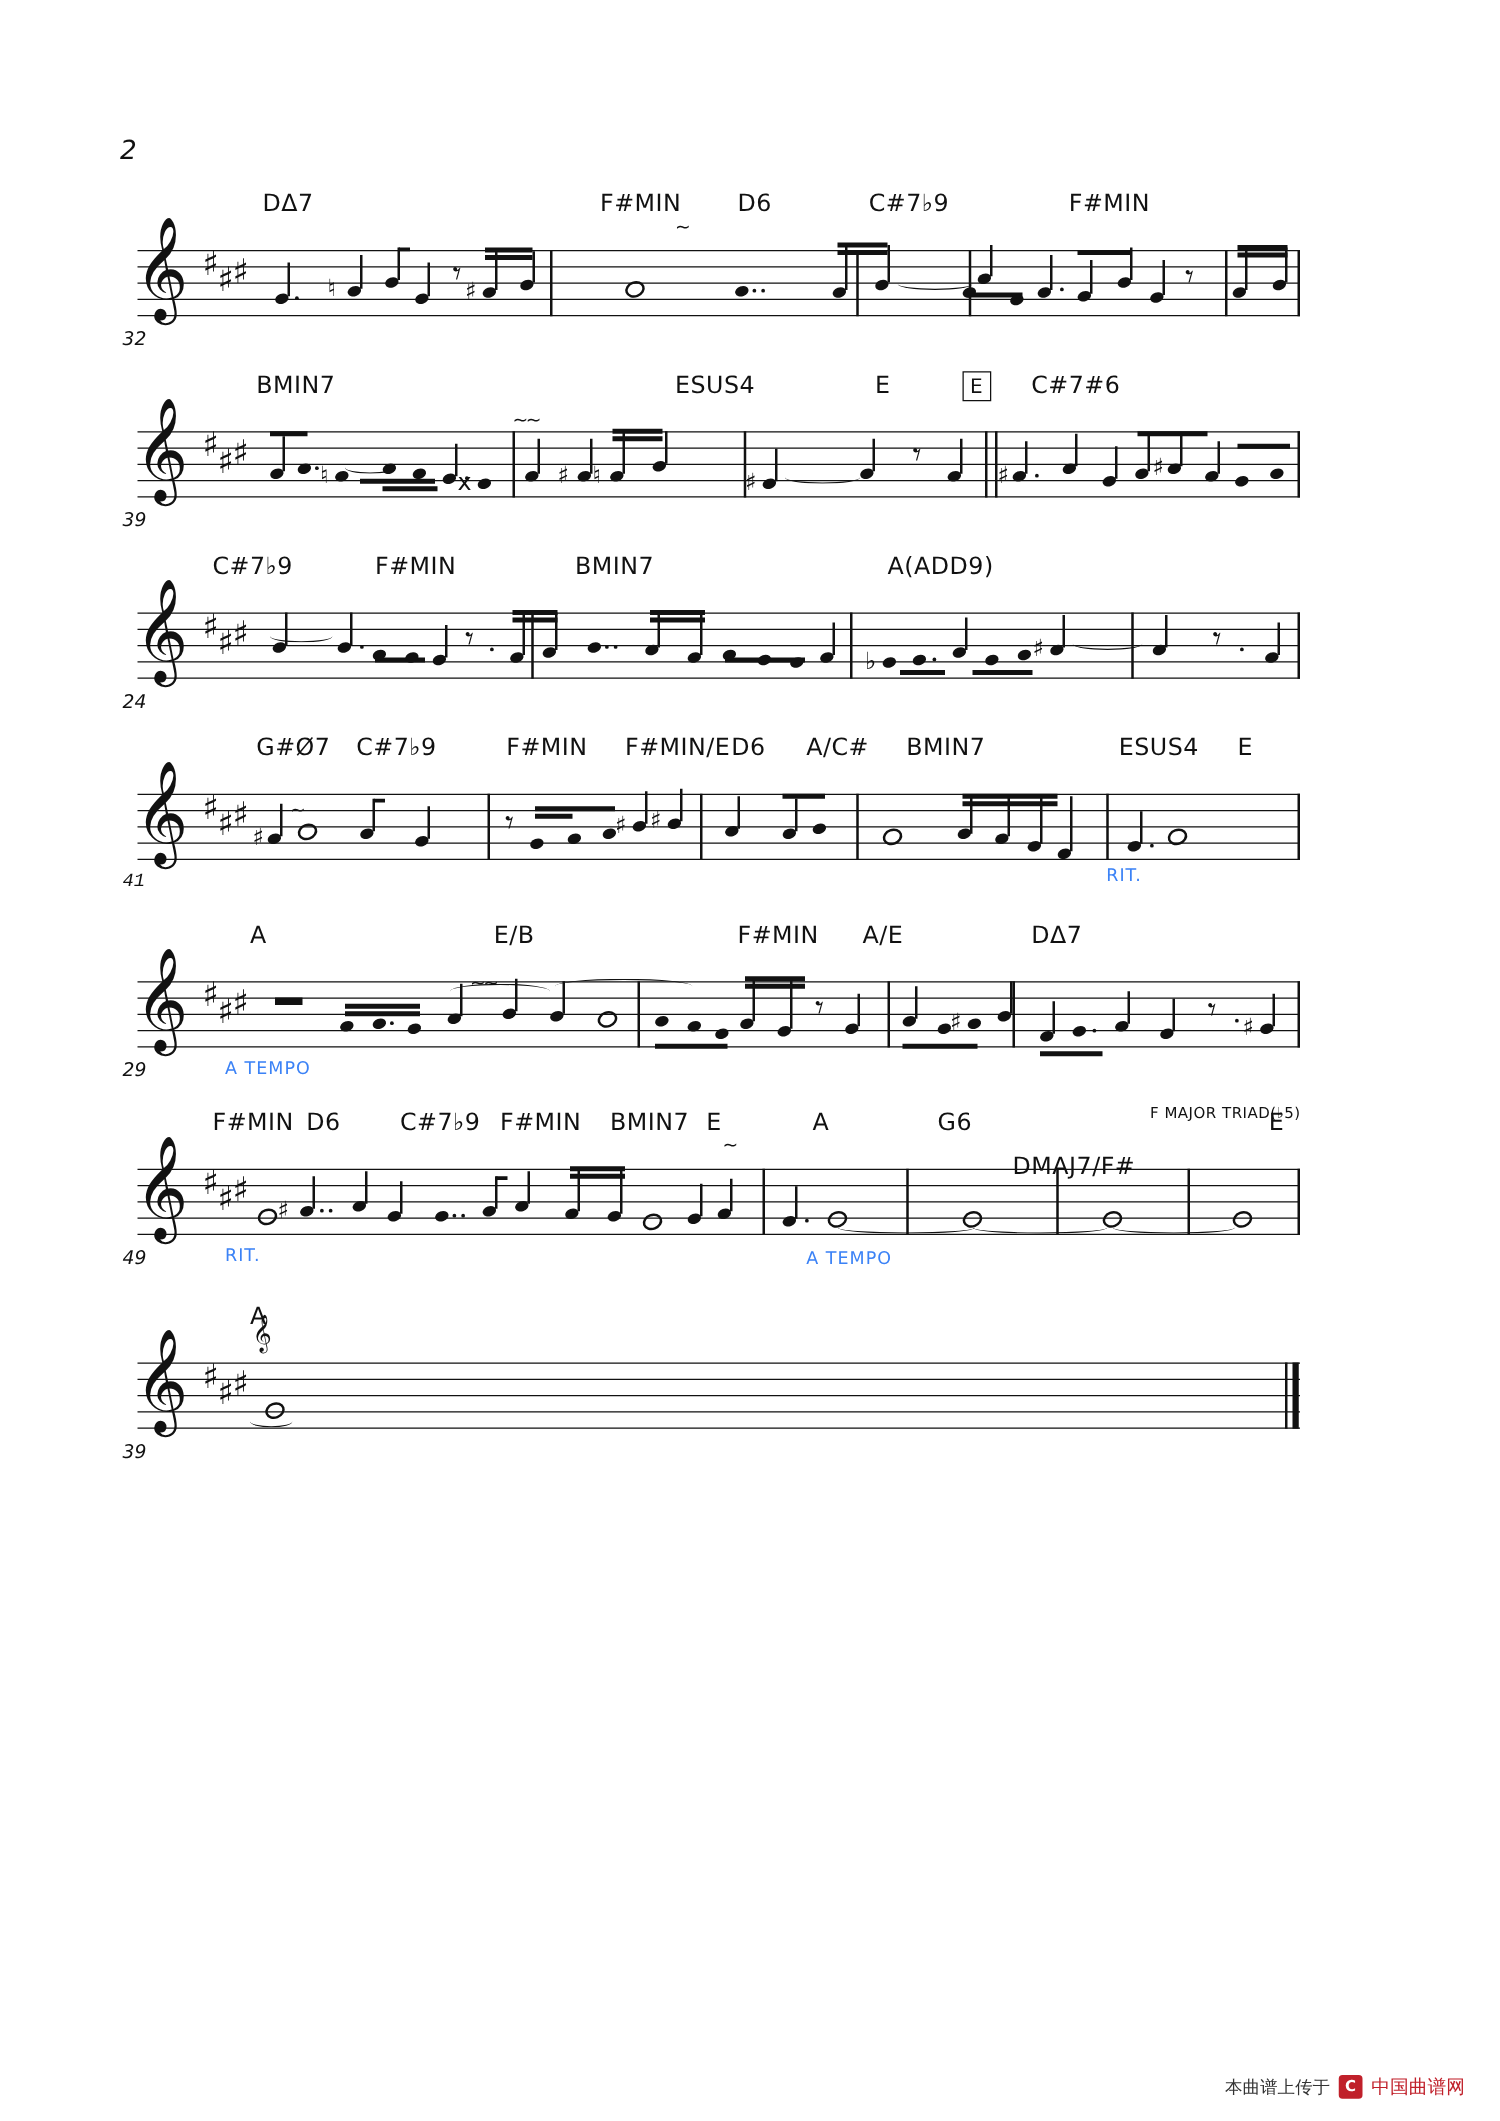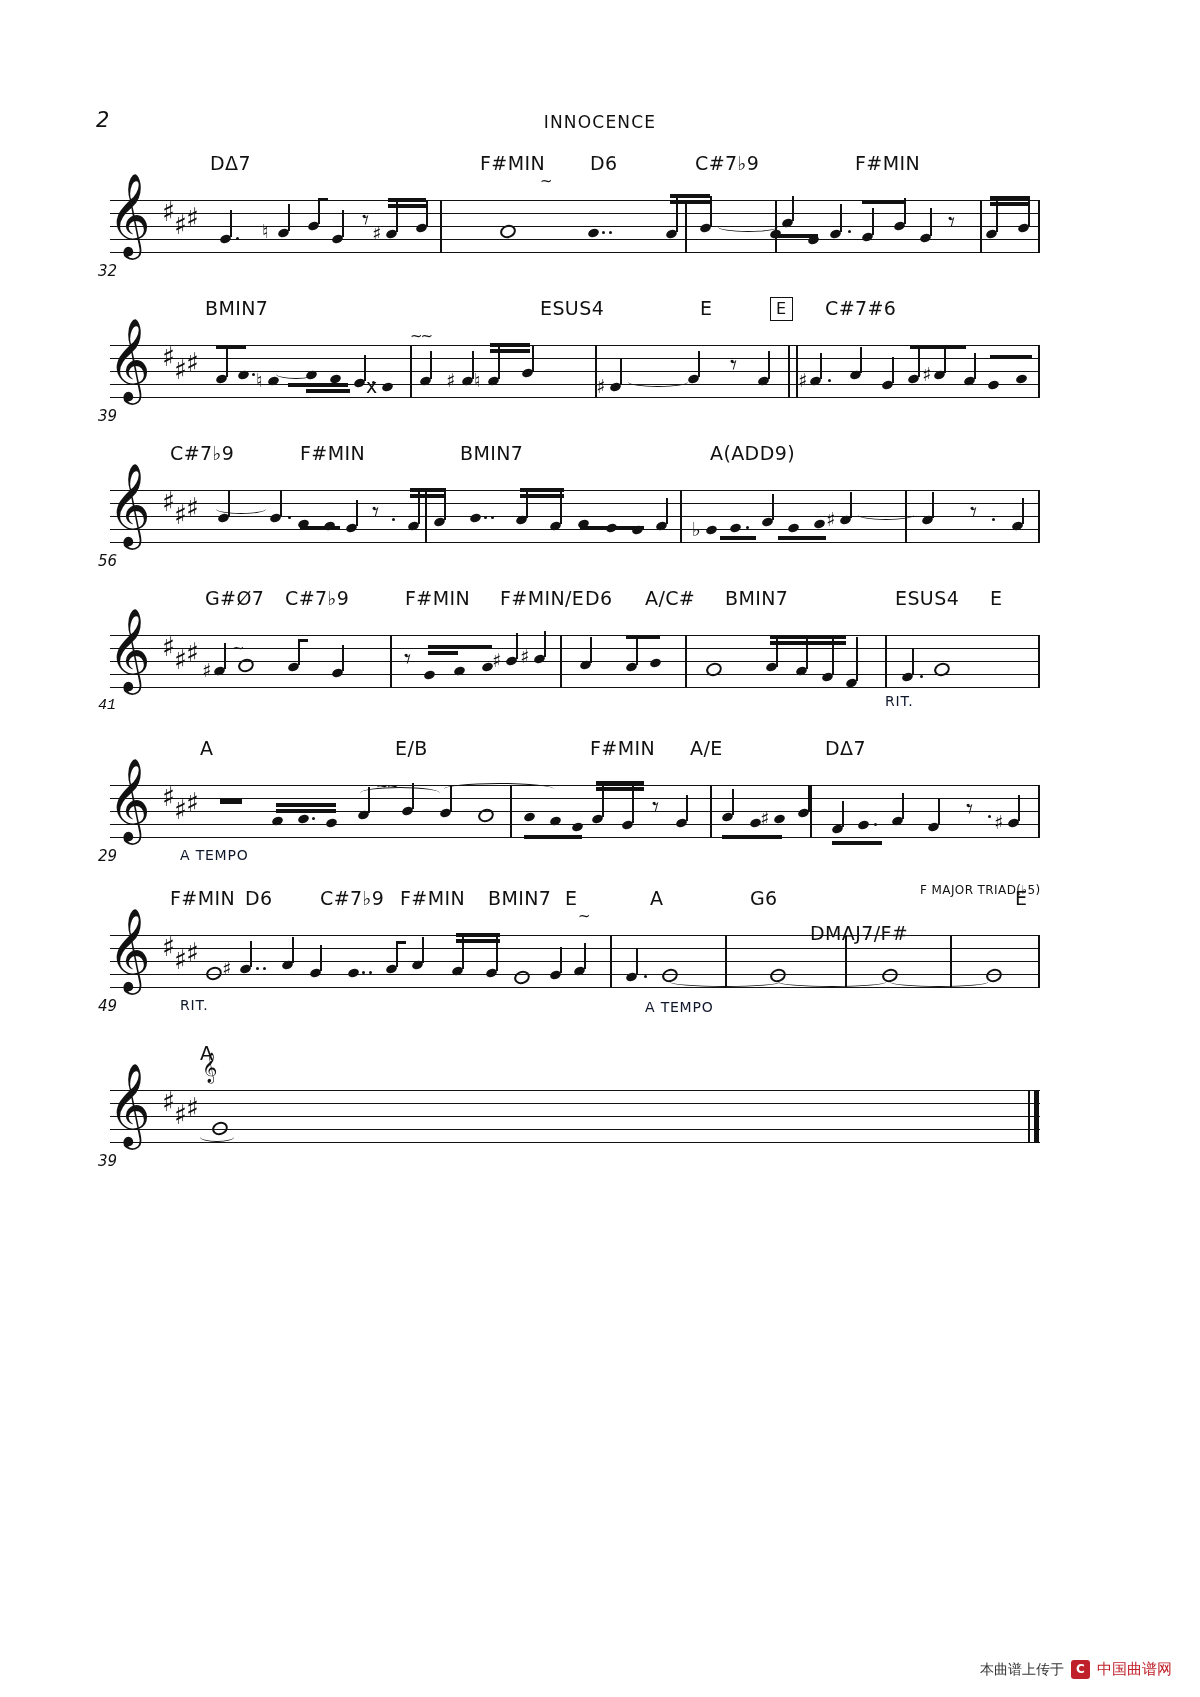--- a/index.html
+++ b/index.html
@@ -121,21 +121,21 @@
     line-height: 11px;
     font-size: 12px;
     padding-top: 2px;
   }
   
   .expr {
     position: absolute;
     font-family: "DejaVu Sans", sans-serif;
     font-size: 14px;
     letter-spacing: 0.8px;
-    color: #0f172a;
+    color: #3b82f6;
     white-space: nowrap;
   }
   .nh {          
     position: absolute;
     width: 11px;
     height: 8px;
     background: #111;
     border-radius: 50%;
     transform: rotate(-20deg);
   }
@@ -243,21 +243,20 @@
     color: #c0202a;
     font-size: 15px;
   }
 </style>
 </head>
 <body>
 
 <div class="page">
 
   <div class="page-number">2</div>
-  <div class="song-title">INNOCENCE</div>
 
   <div class="system" style="top:200px;">
     <div class="staff">
       <div class="line"></div>
       <div class="line"></div>
       <div class="line"></div>
       <div class="line"></div>
       <div class="line"></div>
       <div class="clef">𝄞</div>
       <div class="keysig" style="left:52px; top:-2px;">♯</div>
@@ -488,21 +487,21 @@
       <div class="stem" style="left:740px; top:2px; height:26px;"></div>
       <div class="accid" style="left:716px; top:20px;">♯</div>
       <div class="tie" style="left:748px; top:20px; width:56px;"></div>
       <div class="nh" style="left:812px; top:26px;"></div>
       <div class="stem" style="left:822px; top:2px; height:26px;"></div>
       <div class="rest-q" style="left:860px; top:8px;">𝄾</div>
       <div class="dot" style="left:882px; top:28px;"></div>
       <div class="nh" style="left:902px; top:32px;"></div>
       <div class="stem" style="left:912px; top:8px; height:26px;"></div>
     </div>
-    <div class="measure-num" style="left:-12px; top:62px;">56</div>
+    <div class="measure-num" style="left:-12px; top:62px;">24</div>
     <div class="chord" style="left:60px; top:-48px;">C#7♭9</div>
     <div class="chord" style="left:190px; top:-48px;">F#MIN</div>
     <div class="chord" style="left:350px; top:-48px;">BMIN7</div>
     <div class="chord" style="left:600px; top:-48px;">A(ADD9)</div>
   </div>
 
   <div class="system" style="top:635px;">
     <div class="staff">
       <div class="line"></div>
       <div class="line"></div>

